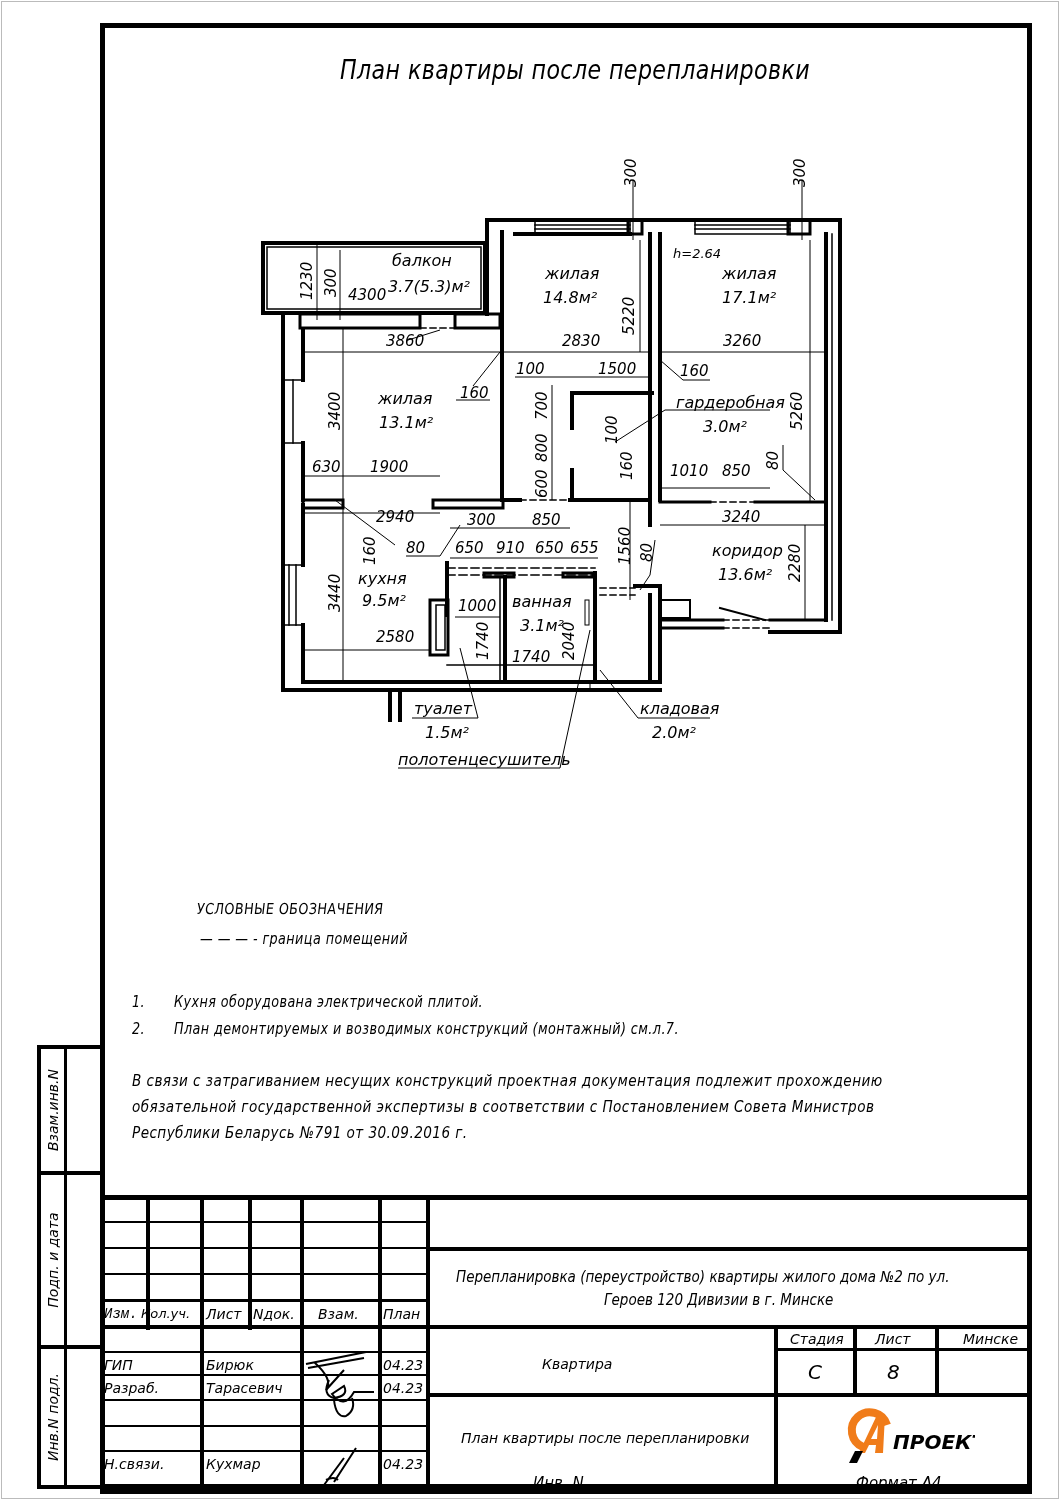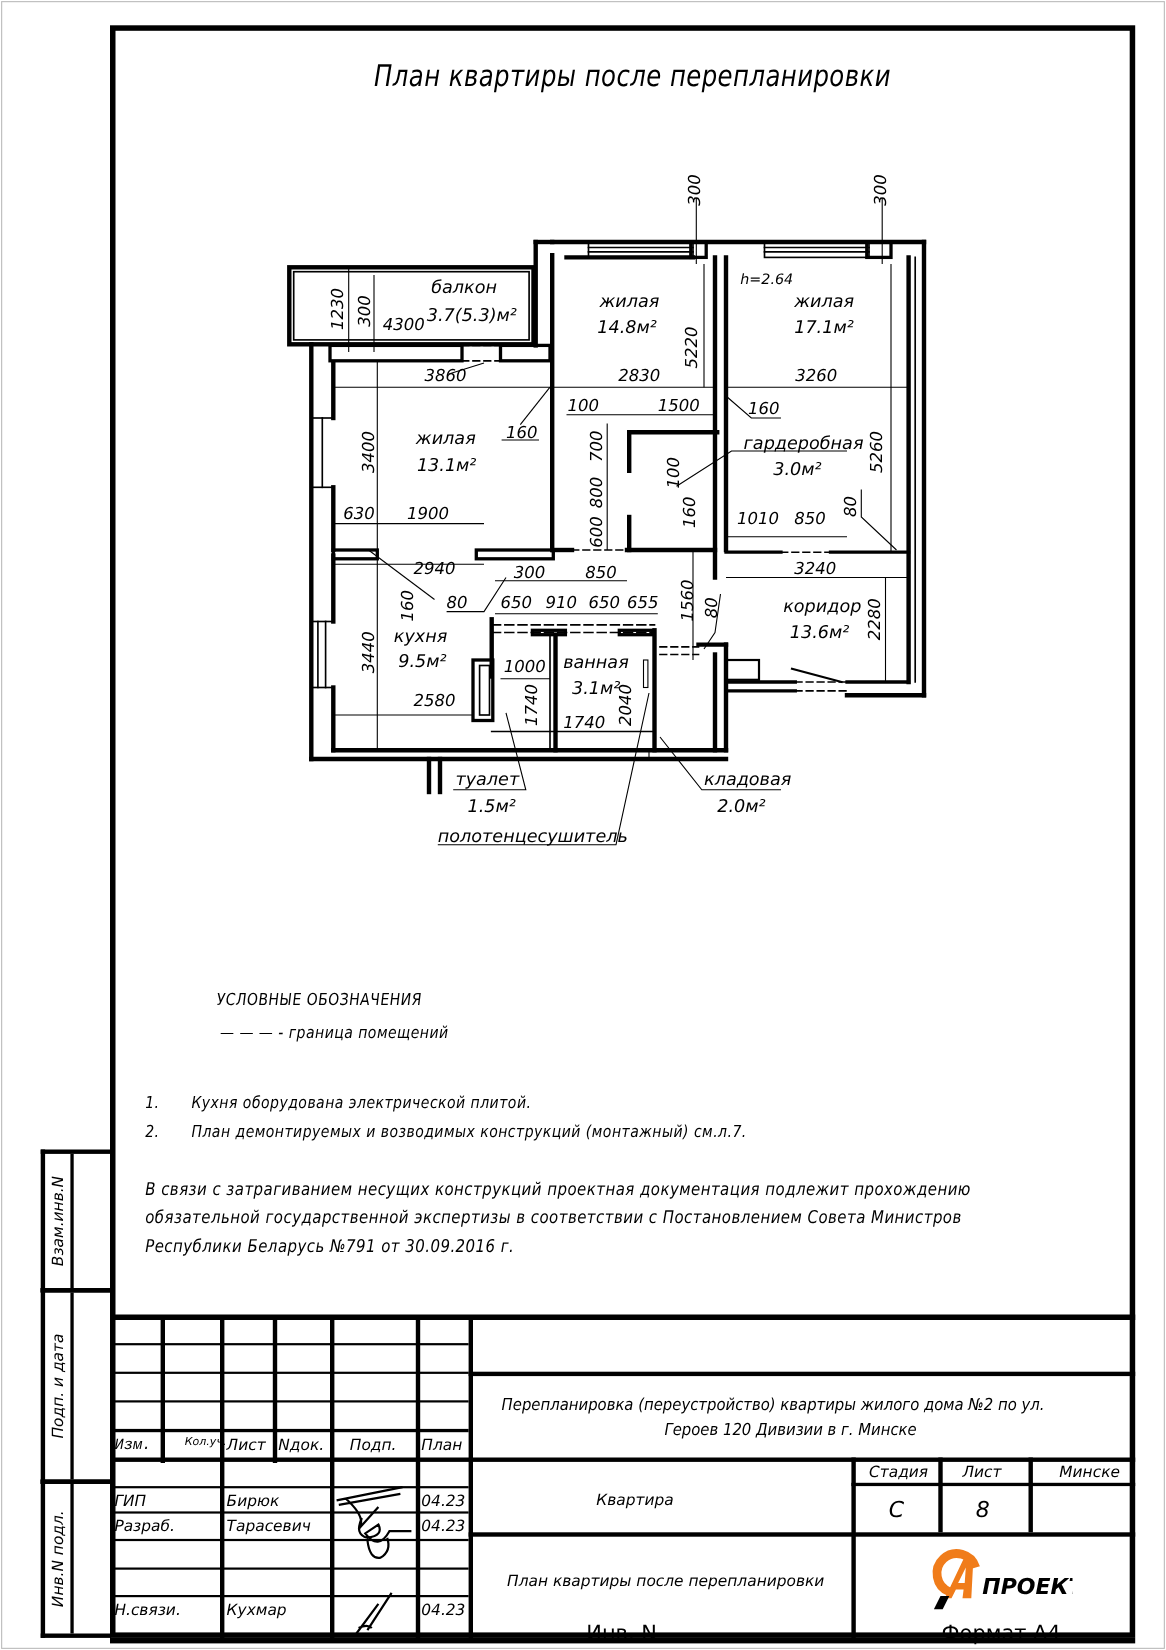--- a/index.html
+++ b/index.html
@@ -17,21 +17,21 @@
   .para { font-size:16px; transform:scaleX(0.85); transform-origin:left top; }
   
   .side { position:absolute; left:37px; width:64px; border:4px solid #000; box-sizing:border-box; border-right:none; }
   .side .lbl { position:absolute; left:0; width:26px; height:100%; border-right:3px solid #000; box-sizing:border-box; }
   .side .lbl span { position:absolute; left:50%; top:50%; transform:translate(-50%,-50%) rotate(-90deg); font-style:italic; font-size:14px; white-space:nowrap; }
   
   .tb { position:absolute; left:100px; top:1195px; width:932px; height:294px; border-top:5px solid #000; box-sizing:border-box; }
   .tb .cell { position:absolute; font-style:italic; font-size:14px; white-space:nowrap; }
   .hl { position:absolute; background:#000; }
   .vl { position:absolute; background:#000; }
-  .bot { position:absolute; font-size:19px; }
+  .bot { position:absolute; font-style:italic; font-size:15px; }
 </style>
 </head>
 <body>
 
 <div class="sheet-edge"></div>
 <div class="frame"></div>
 
 <div class="t title">План квартиры после перепланировки</div>
 
 <svg class="plan" width="1060" height="800" viewBox="0 0 1060 800">
@@ -299,24 +299,24 @@
 
   <div class="hl" style="left:326px;top:47px;width:606px;height:4px;"></div>
   <div class="vl" style="left:674px;top:125px;width:4px;height:164px;"></div>
   <div class="vl" style="left:753px;top:125px;width:4px;height:68px;"></div>
   <div class="vl" style="left:835px;top:125px;width:4px;height:68px;"></div>
   <div class="hl" style="left:674px;top:148px;width:258px;height:3px;"></div>
   <div class="hl" style="left:326px;top:193px;width:606px;height:4px;"></div>
   <div class="hl" style="left:0;top:289px;width:932px;height:5px;"></div>
 
   <span class="cell" style="left:4px;top:106px;font-family:Liberation Mono, monospace;">Изм.</span>
-  <span class="cell" style="left:68px;top:106px;font-size:10px;">Кол.уч.</span>
+  <span class="cell" style="left:41px;top:106px;font-size:13px;">Кол.уч.</span>
   <span class="cell" style="left:106px;top:106px;">Лист</span>
   <span class="cell" style="left:153px;top:106px;">Nдок.</span>
-  <span class="cell" style="left:218px;top:106px;">Подп.</span>
+  <span class="cell" style="left:218px;top:106px;">Взам.</span>
   <span class="cell" style="left:283px;top:106px;">План</span>
 
   <span class="cell" style="left:4px;top:157px;">ГИП</span>
   <span class="cell" style="left:106px;top:157px;">Бирюк</span>
   <span class="cell" style="left:283px;top:157px;">04.23</span>
   <span class="cell" style="left:4px;top:180px;">Разраб.</span>
   <span class="cell" style="left:106px;top:180px;">Тарасевич</span>
   <span class="cell" style="left:283px;top:180px;">04.23</span>
   <span class="cell" style="left:4px;top:256px;">Н.связи.</span>
   <span class="cell" style="left:106px;top:256px;">Кухмар</span>

